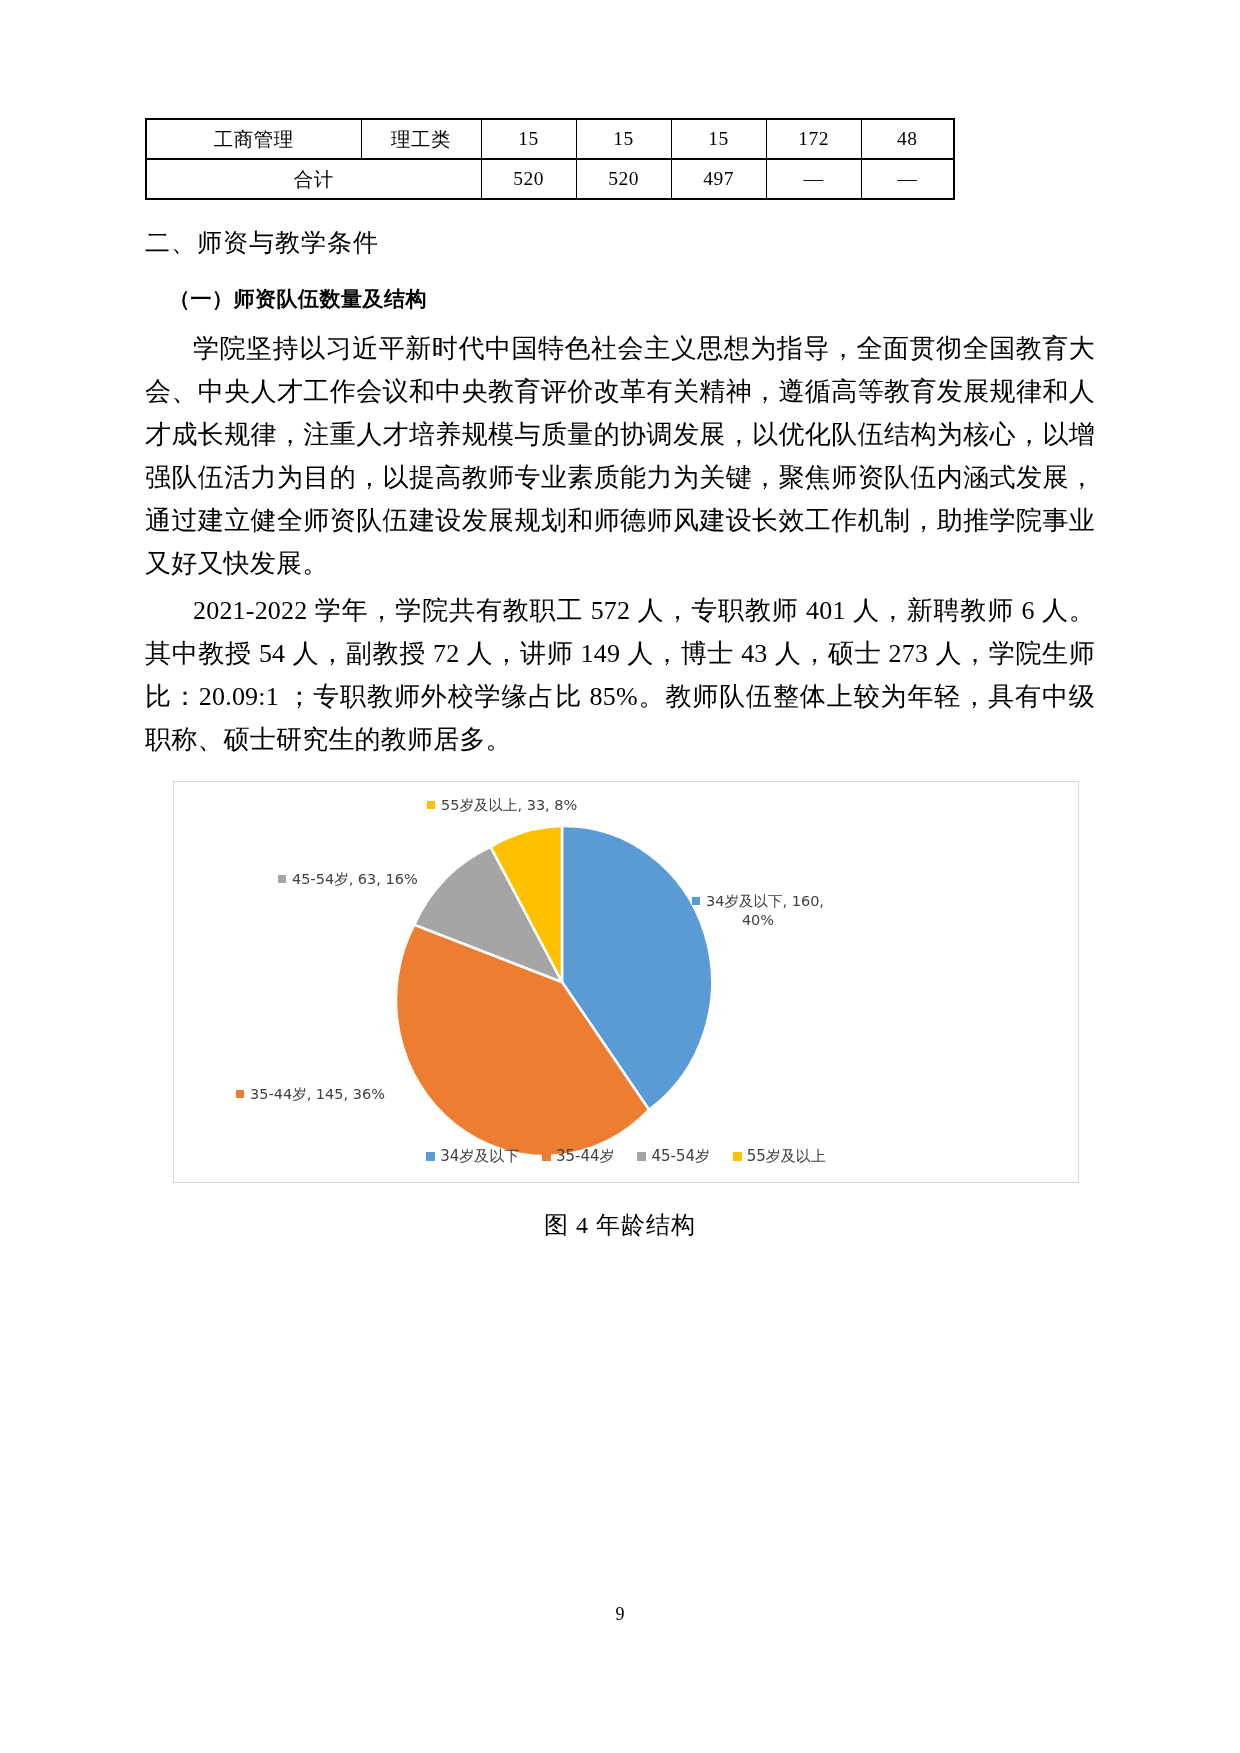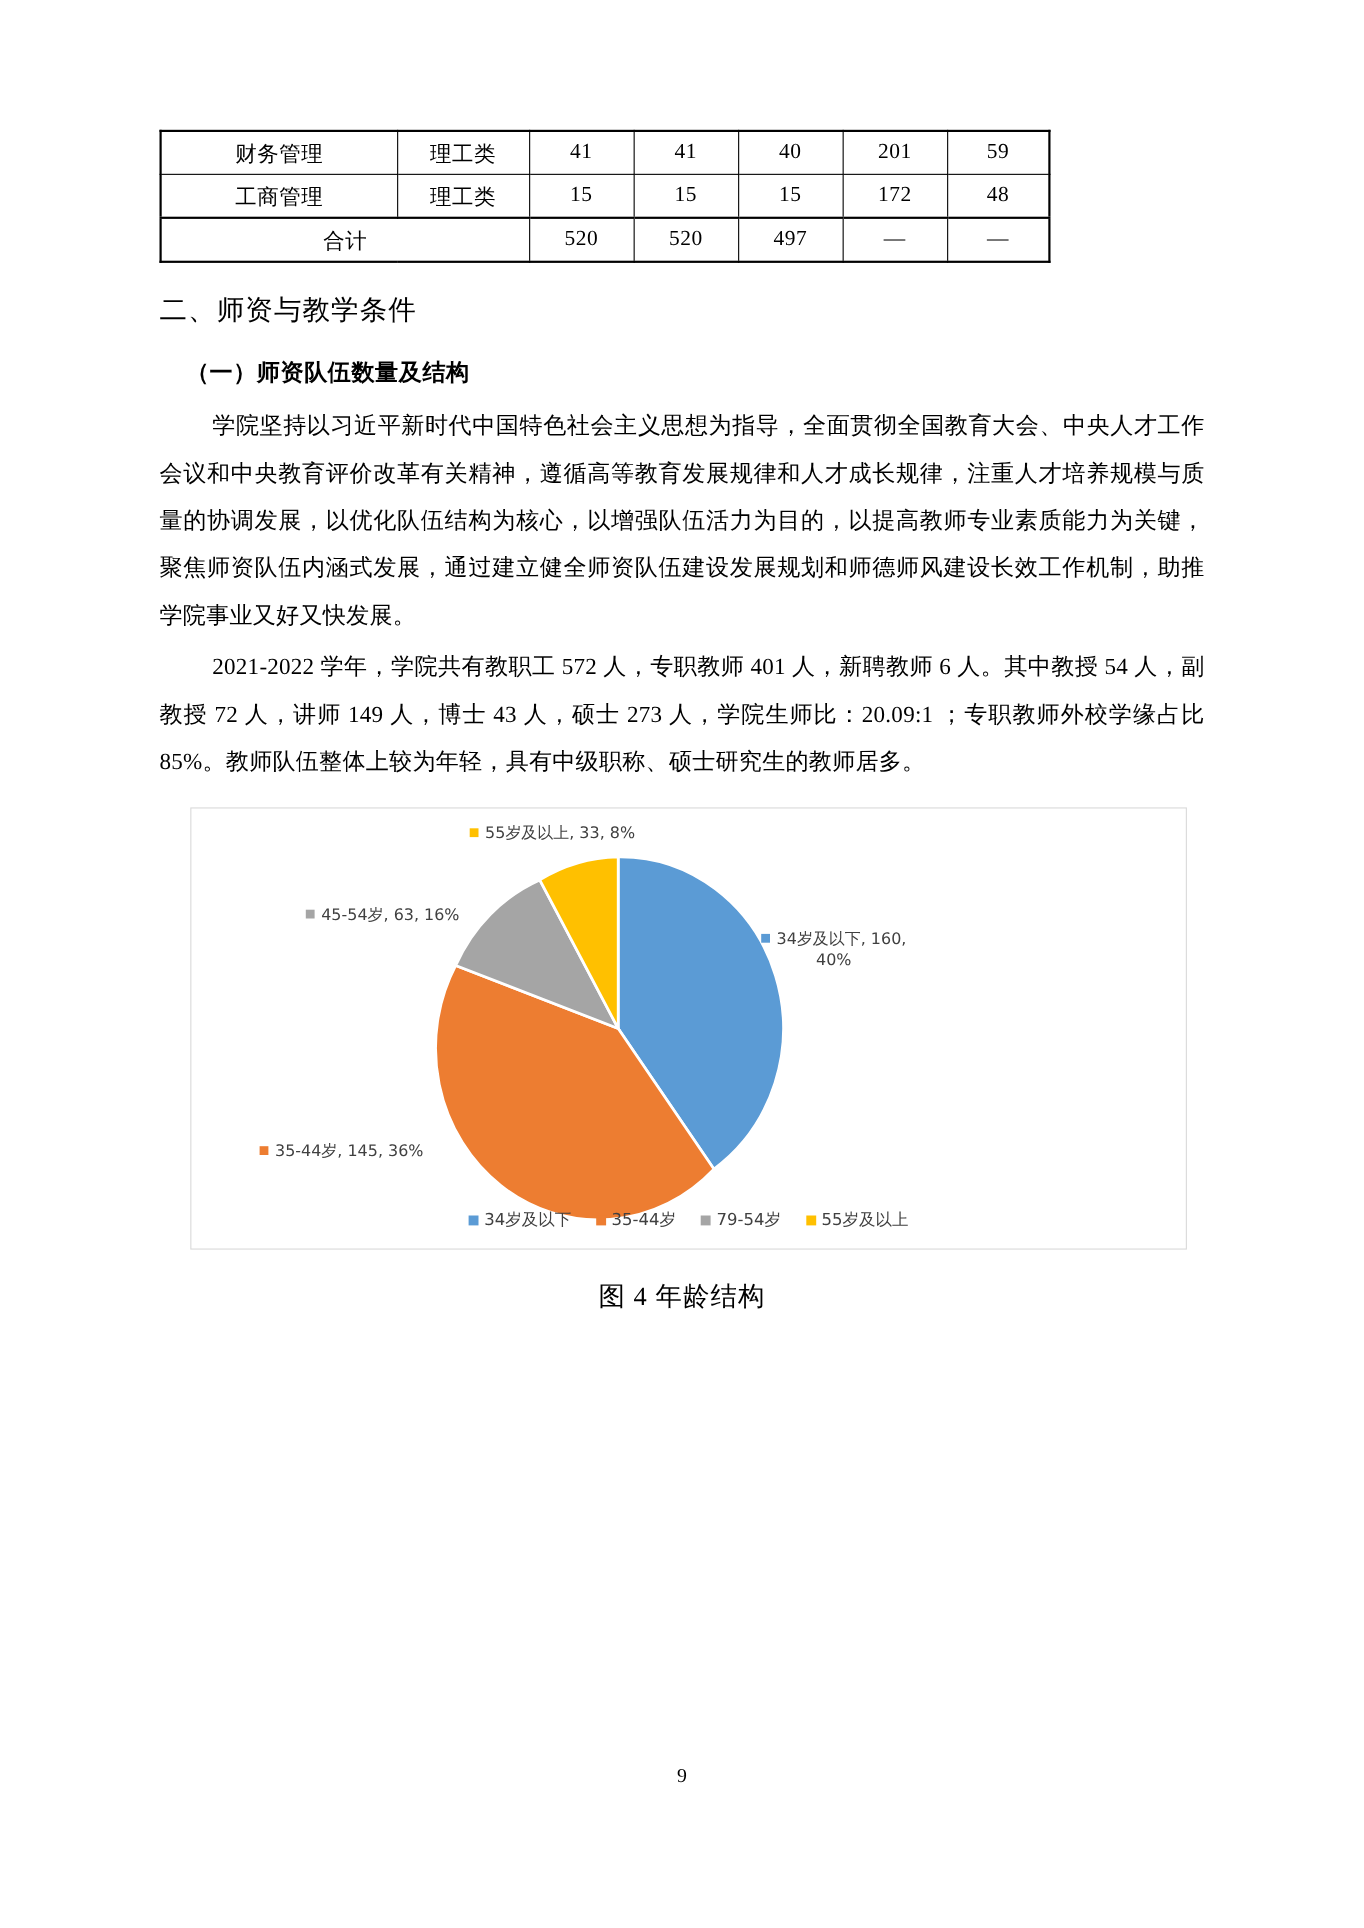--- a/index.html
+++ b/index.html
@@ -70,21 +70,21 @@
     font-size: 21px;
     font-weight: bold;
     margin: 26px 0 0 24px;
     padding: 0;
     letter-spacing: 0.5px;
     font-family: "DejaVu Sans", "Liberation Sans", sans-serif;
   }
 
   
   p.body-par {
-    font-size: 21px;
+    font-size: 26px;
     line-height: 43px;
     margin: 14px 0 0 0;
     text-align: justify;
     text-justify: inter-ideograph;
     text-indent: 48px;
     letter-spacing: 0.2px;
     font-family: "Liberation Serif", "DejaVu Serif", serif;
   }
   p.body-par.tight { margin-top: 4px; }
 
@@ -171,29 +171,20 @@
     <colgroup>
       <col class="c-major">
         <col class="c-cat">
         <col class="c-num">
         <col class="c-num2">
         <col class="c-num3">
         <col class="c-num4">
         <col class="c-num5">
     </colgroup>
     <tbody>
-      <tr>
-        <td class="cn">财务管理</td>
-        <td class="cn">理工类</td>
-        <td>41</td>
-        <td>41</td>
-        <td>40</td>
-        <td>201</td>
-        <td>59</td>
-      </tr>
       <tr>
         <td class="cn">工商管理</td>
         <td class="cn">理工类</td>
         <td>15</td>
         <td>15</td>
         <td>15</td>
         <td>172</td>
         <td>48</td>
       </tr>
       <tr class="total-row">
@@ -236,21 +227,21 @@
     <div class="chart-label lbl-34">
       <span class="sw" style="background:#5b9bd5"></span><span>34岁及以下, 160, 40%</span>
     </div>
     <div class="chart-label lbl-35">
       <span class="sw" style="background:#ed7d31"></span><span>35-44岁, 145, 36%</span>
     </div>
 
     <div class="chart-legend">
       <span class="leg-item"><span class="sw" style="background:#5b9bd5"></span><span>34岁及以下</span></span>
       <span class="leg-item"><span class="sw" style="background:#ed7d31"></span><span>35-44岁</span></span>
-      <span class="leg-item"><span class="sw" style="background:#a5a5a5"></span><span>79-54岁</span></span>
+      <span class="leg-item"><span class="sw" style="background:#a5a5a5"></span><span>45-54岁</span></span>
       <span class="leg-item"><span class="sw" style="background:#ffc000"></span><span>55岁及以上</span></span>
     </div>
   </div>
 
   <div class="fig-caption">图 4 年龄结构</div>
 
   <div class="page-number">9</div>
 </div>
 
 </body></html>

